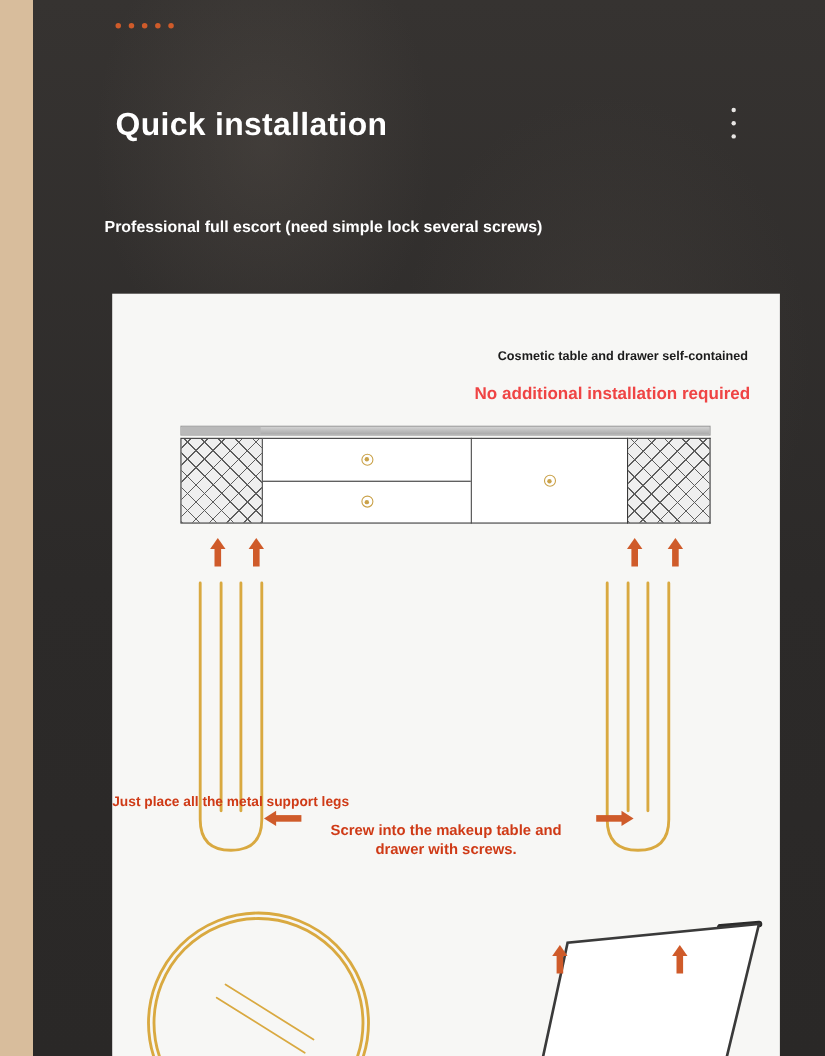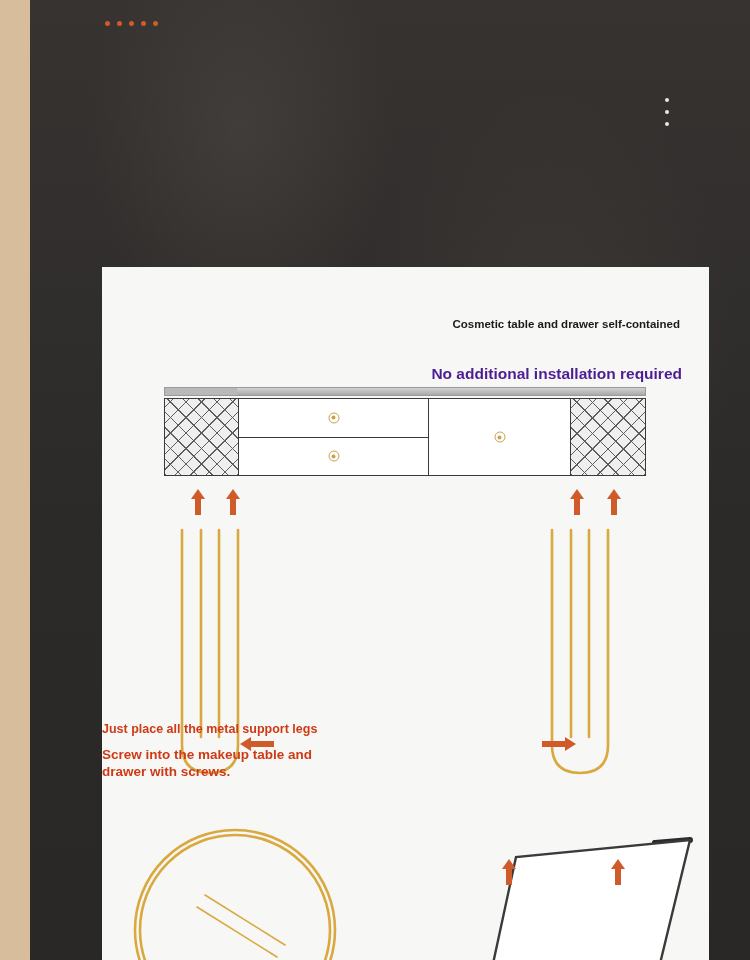--- a/index.html
+++ b/index.html
@@ -66,22 +66,22 @@
     background: #f7f7f5;
     overflow: hidden;
     padding-left: 48px;
   }
   .cap1 {
     position: absolute; right: 29px; top: 51px;
     font-size: 11.5px; font-weight: bold; color: #1b1b1b;
     white-space: nowrap;
   }
   .cap2 {
-    position: absolute; right: 27px; top: 98px;
-    font-size: 15.5px; font-weight: bold; color: #4c1d95;
+    position: absolute; right: 27px; top: 83px;
+    font-size: 15.5px; font-weight: bold; color: #ef4444;
     white-space: nowrap;
   }
   
   .cabinet {
     position: absolute; left: 62px; top: 120px;
     width: 482px; height: 89px;
   }
   .top-bar {
     position: absolute; left: 0; top: 0; width: 482px; height: 9px;
     background: linear-gradient(180deg,#d3d3d3,#a9a9a9);
@@ -149,20 +149,21 @@
   
   .legs { position: absolute; left: 0; top: 0; width: 607px; height: 693px; pointer-events: none; }
 
   .leg-text-line1 {
     position: absolute; left: 0; right: 0; top: 455px;
     text-align: left;
     color: #cf3a16; font-weight: bold; font-size: 12.5px;
   }
   .leg-text-line2 {
     position: absolute; left: 0; right: 0; top: 479px;
+    text-align: center;
     color: #cf3a16; font-weight: bold; font-size: 13.5px; line-height: 17px;
   }
   .arrow-left, .arrow-right {
     position: absolute; width: 34px; height: 14px;
   }
   .arrow-left .shaft, .arrow-right .shaft {
     position: absolute; top: 4px; width: 24px; height: 6px; background: #cf5b2a;
   }
   .arrow-left .shaft { left: 10px; }
   .arrow-right .shaft { left: 0; }
@@ -185,27 +186,29 @@
     <div class="bg-blur"></div>
 
     <div class="dots">
       <span></span>
       <span></span>
       <span></span>
       <span></span>
       <span></span>
     </div>
 
+    <div class="title">Quick installation</div>
 
     <div class="kebab">
       <i></i>
       <i></i>
       <i></i>
     </div>
 
+    <div class="subtitle">Professional full escort (need simple lock several screws)</div>
 
     <div class="card">
       <div class="cap1">Cosmetic table and drawer self-contained</div>
       <div class="cap2">No additional installation required</div>
 
       <div class="cabinet">
         <div class="top-bar"></div>
         <div class="body-row">
           <div class="mesh"></div>
           <div class="drawers">

